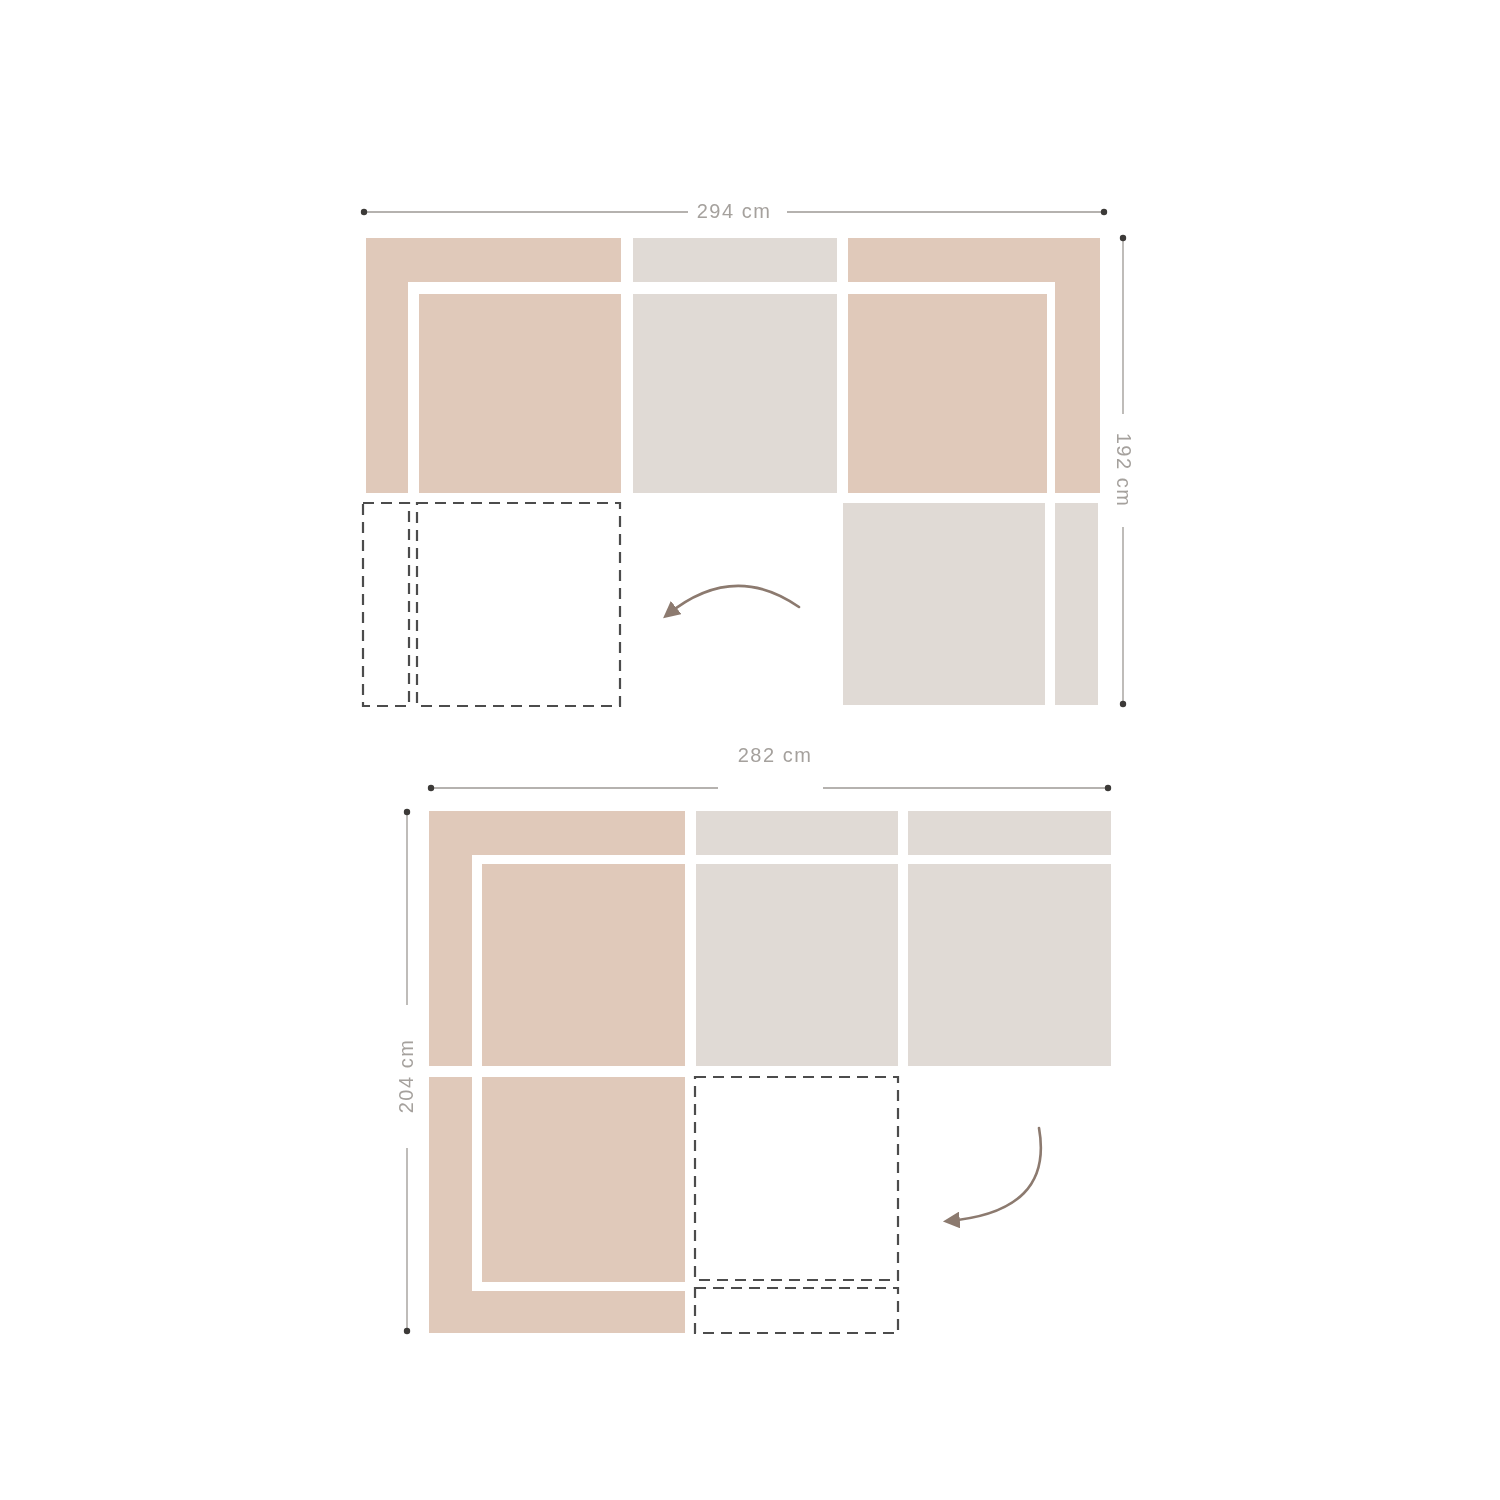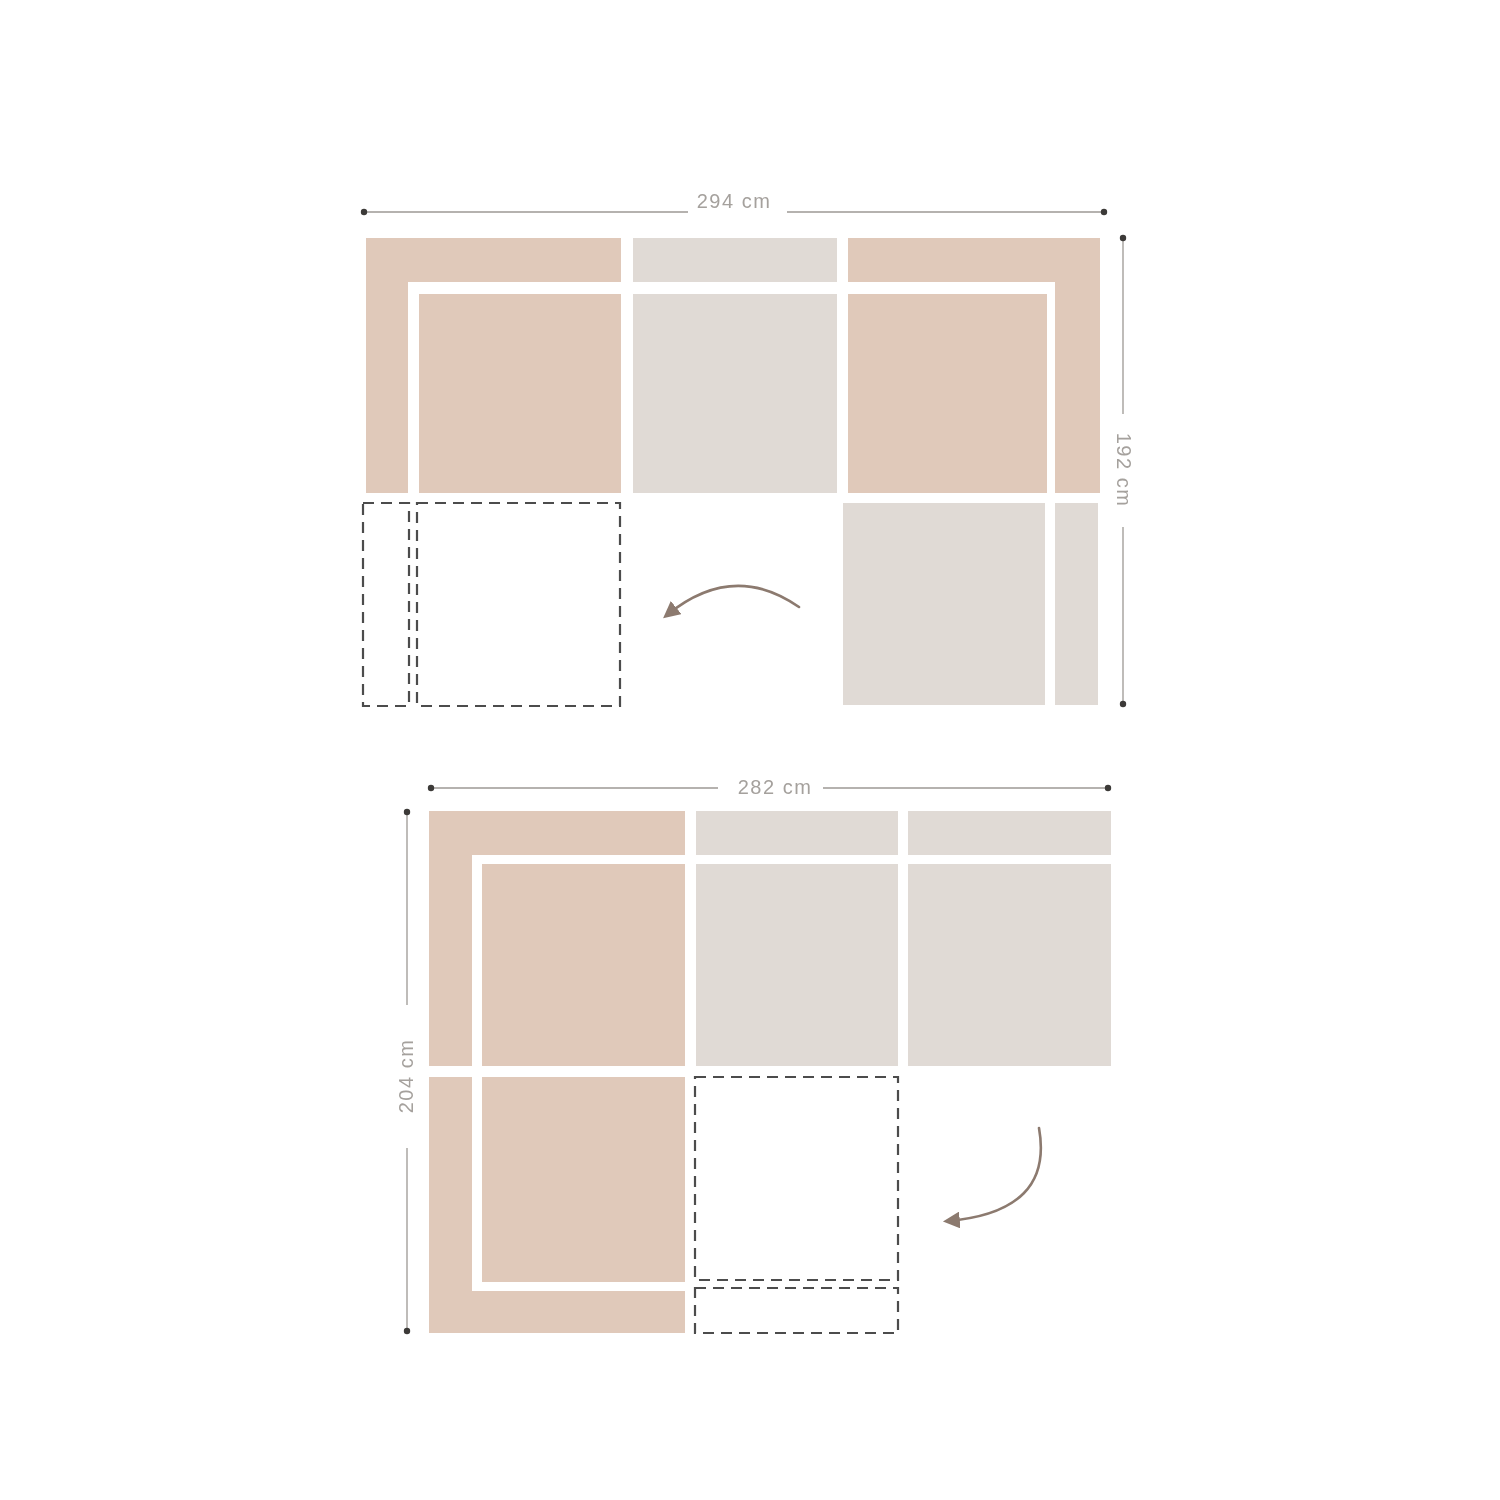--- a/index.html
+++ b/index.html
@@ -120,18 +120,18 @@
       <circle class="dim-dot" cx="407" cy="812" r="3.2"></circle>
       <circle class="dim-dot" cx="407" cy="1331" r="3.2"></circle>
     </g>
 
     <rect class="dashed-rect" x="695" y="1077" width="203" height="203"></rect>
     <rect class="dashed-rect" x="695" y="1288" width="203" height="45"></rect>
 
     <path class="arrow" d="M 1039 1128 Q 1054 1212 948 1221" marker-end="url(#ah)"></path>
   </svg>
 
-  <div class="dim-label" style="left:734px;top:201px;">294 cm</div>
+  <div class="dim-label" style="left:734px;top:211px;">294 cm</div>
   <div class="dim-label rot-cw" style="left:1123px;top:470px;">192 cm</div>
-  <div class="dim-label" style="left:775px;top:787px;">282 cm</div>
+  <div class="dim-label" style="left:775px;top:755px;">282 cm</div>
   <div class="dim-label rot-ccw" style="left:406px;top:1076px;">204 cm</div>
 
 </div>
 
 </body></html>

